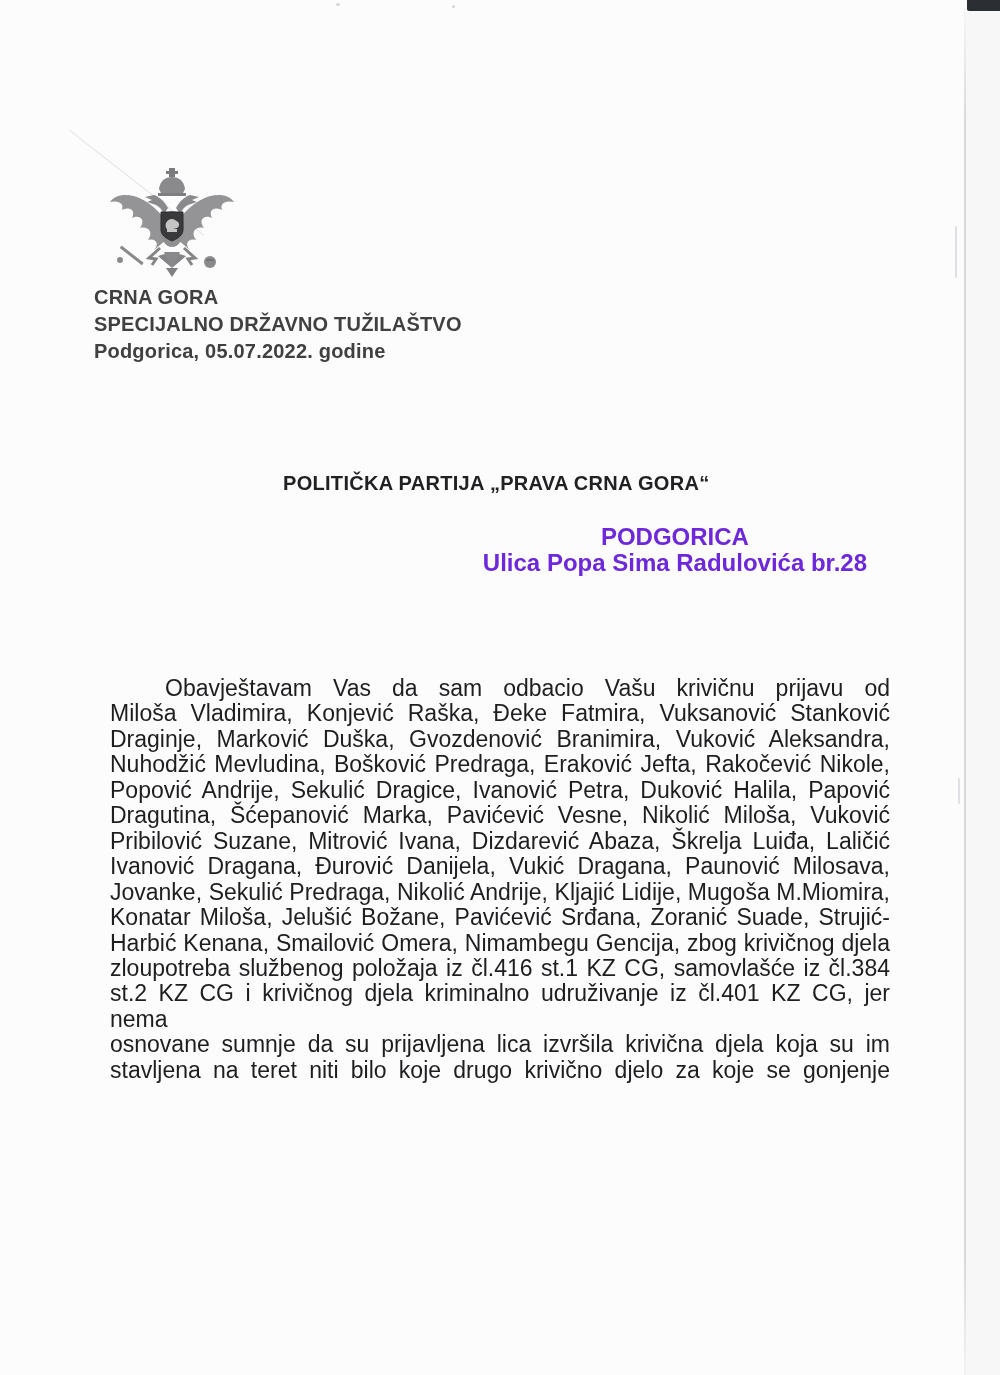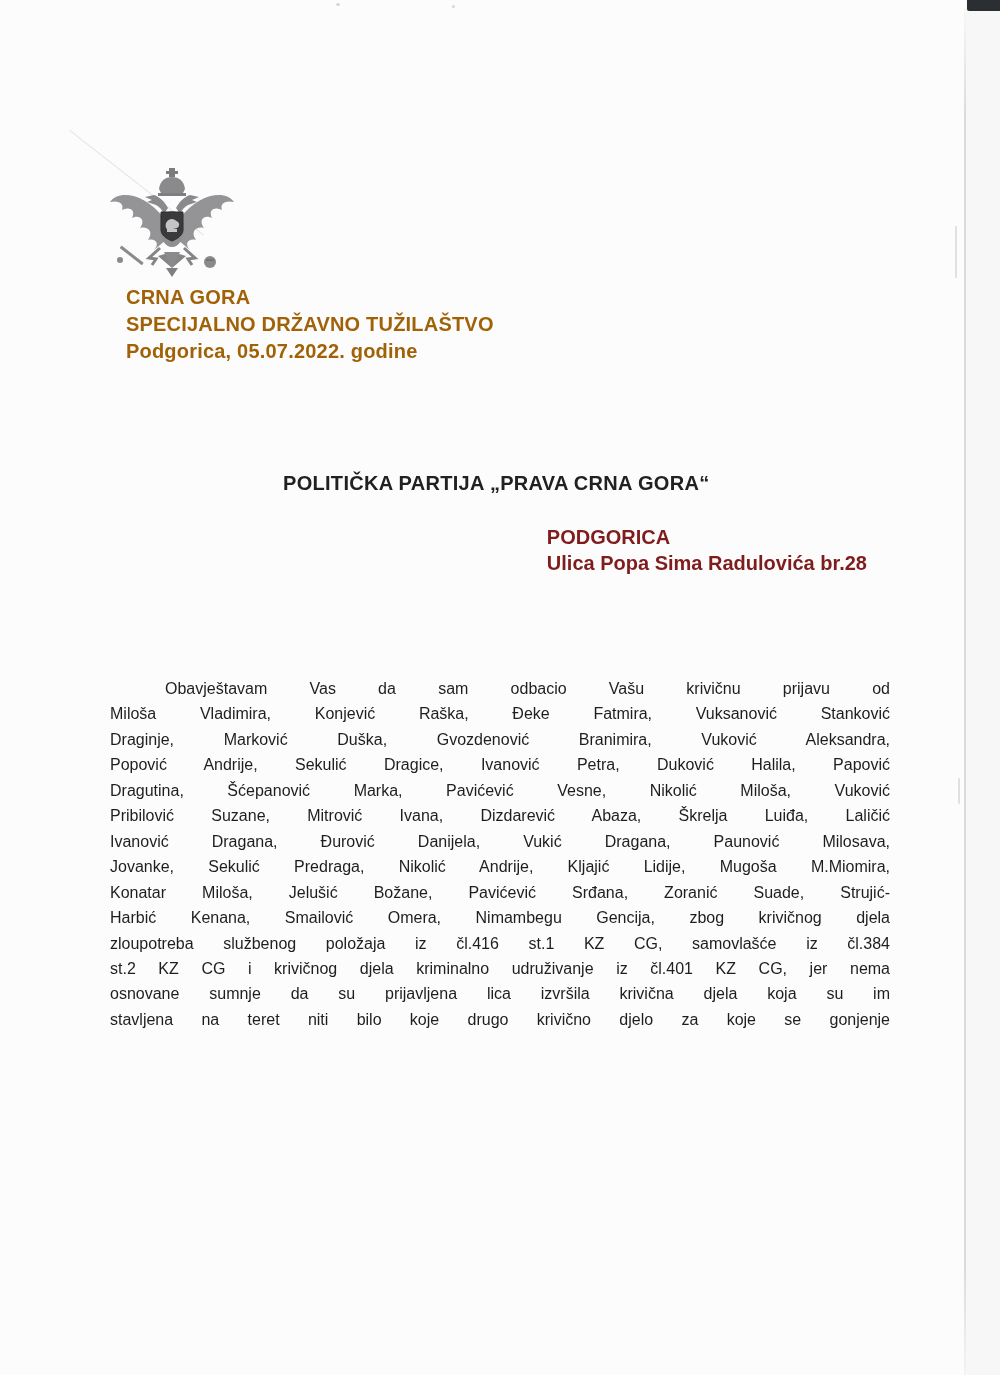--- a/index.html
+++ b/index.html
@@ -19,26 +19,26 @@
     background:rgba(130,140,155,.22);transform:rotate(38deg);transform-origin:left top;}
   .speck{position:absolute;background:rgba(120,128,140,.30);border-radius:50%;}
   .speck.s1{left:336px;top:3px;width:4px;height:3px;}
   .speck.s2{left:452px;top:5px;width:3px;height:3px;}
   .squiggle{position:absolute;width:2px;background:rgba(120,126,138,.22);border-radius:2px;}
   .sq1{left:955px;top:226px;height:52px;}
   .sq2{left:958px;top:778px;height:26px;}
   
   .coat{position:absolute;left:106px;top:166px;width:132px;height:118px;}
   
-  .letterhead{position:absolute;left:126px;top:284px;font-weight:bold;font-size:20px;line-height:27px;letter-spacing:.2px;color:#a16207;}
+  .letterhead{position:absolute;left:94px;top:284px;font-weight:bold;font-size:20px;line-height:27px;letter-spacing:.2px;color:#404040;}
   
   .party-title{position:absolute;left:246px;top:472px;font-weight:bold;font-size:20px;letter-spacing:.3px;color:#212124;white-space:nowrap;margin-left:37px;}
-  .addr{position:absolute;right:133px;top:524px;text-align:left;font-weight:bold;font-size:20px;line-height:26px;color:#7f1d1d;}
+  .addr{position:absolute;right:133px;top:524px;text-align:center;font-weight:bold;font-size:24px;line-height:26px;color:#6d28d9;}
   
-  .body-par{position:absolute;left:110px;top:676px;width:780px;font-size:16px;line-height:25.45px;color:#1e1e20;}
+  .body-par{position:absolute;left:110px;top:676px;width:780px;font-size:23px;line-height:25.45px;color:#1e1e20;}
   .bline{text-align:justify;text-align-last:justify;}
   .bline.first{text-indent:55px;}
   .bline.last{text-align-last:left;}
 </style>
 </head>
 <body>
 
 <div class="page">
 
   <div class="edge-strip"></div>
@@ -97,20 +97,21 @@
   <div class="party-title">POLITIČKA PARTIJA „PRAVA CRNA GORA“</div>
   <div class="addr">
     <div>PODGORICA</div>
     <div>Ulica Popa Sima Radulovića br.28</div>
   </div>
 
   <div class="body-par" id="body-paragraph">
       <div class="bline first">Obavještavam Vas da sam odbacio Vašu krivičnu prijavu od</div>
       <div class="bline">Miloša Vladimira, Konjević Raška, Đeke Fatmira, Vuksanović Stanković</div>
       <div class="bline">Draginje, Marković Duška, Gvozdenović Branimira, Vuković Aleksandra,</div>
+      <div class="bline">Nuhodžić Mevludina, Bošković Predraga, Eraković Jefta, Rakočević Nikole,</div>
       <div class="bline">Popović Andrije, Sekulić Dragice, Ivanović Petra, Duković Halila, Papović</div>
       <div class="bline">Dragutina, Šćepanović Marka, Pavićević Vesne, Nikolić Miloša, Vuković</div>
       <div class="bline">Pribilović Suzane, Mitrović Ivana, Dizdarević Abaza, Škrelja Luiđa, Laličić</div>
       <div class="bline">Ivanović Dragana, Đurović Danijela, Vukić Dragana, Paunović Milosava,</div>
       <div class="bline">Jovanke, Sekulić Predraga, Nikolić Andrije, Kljajić Lidije, Mugoša M.Miomira,</div>
       <div class="bline">Konatar Miloša, Jelušić Božane, Pavićević Srđana, Zoranić Suade, Strujić-</div>
       <div class="bline">Harbić Kenana, Smailović Omera, Nimambegu Gencija, zbog krivičnog djela</div>
       <div class="bline">zloupotreba službenog položaja iz čl.416 st.1 KZ CG, samovlašće iz čl.384</div>
       <div class="bline">st.2 KZ CG i krivičnog djela kriminalno udruživanje iz čl.401 KZ CG, jer nema</div>
       <div class="bline">osnovane sumnje da su prijavljena lica izvršila krivična djela koja su im</div>

